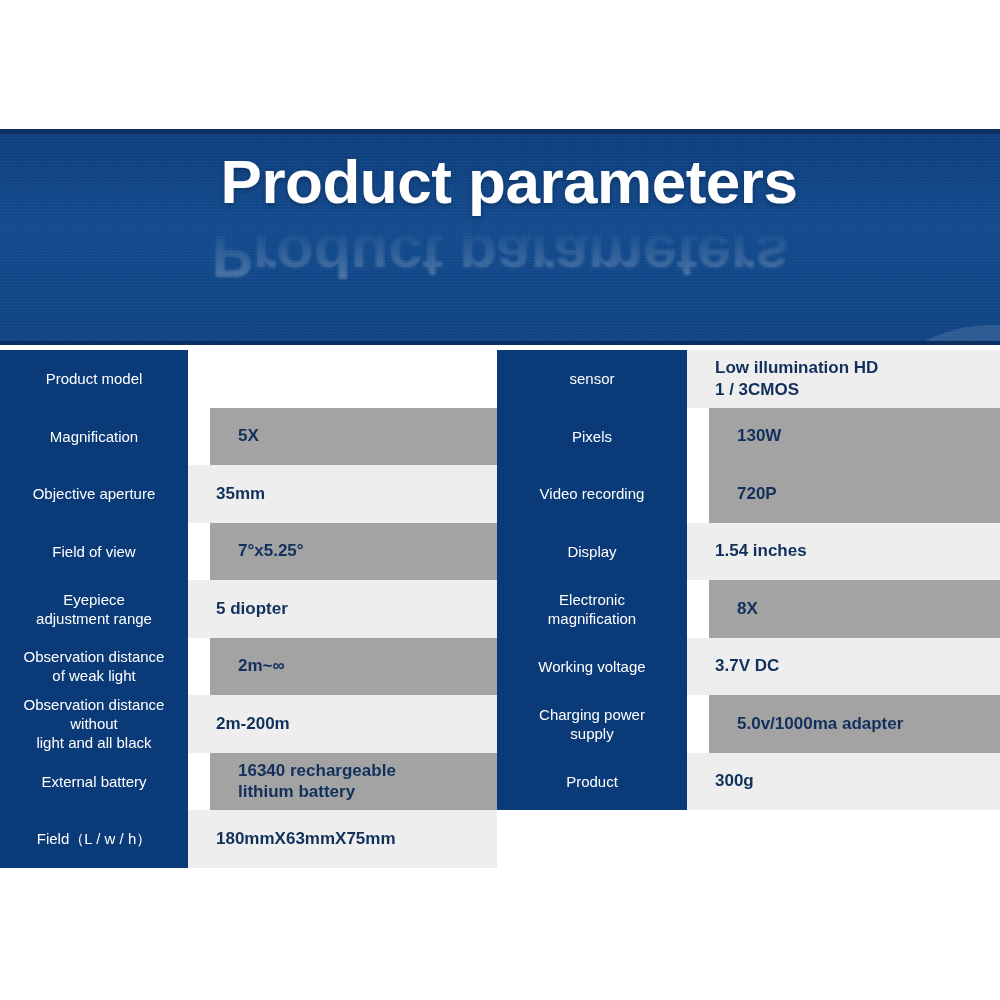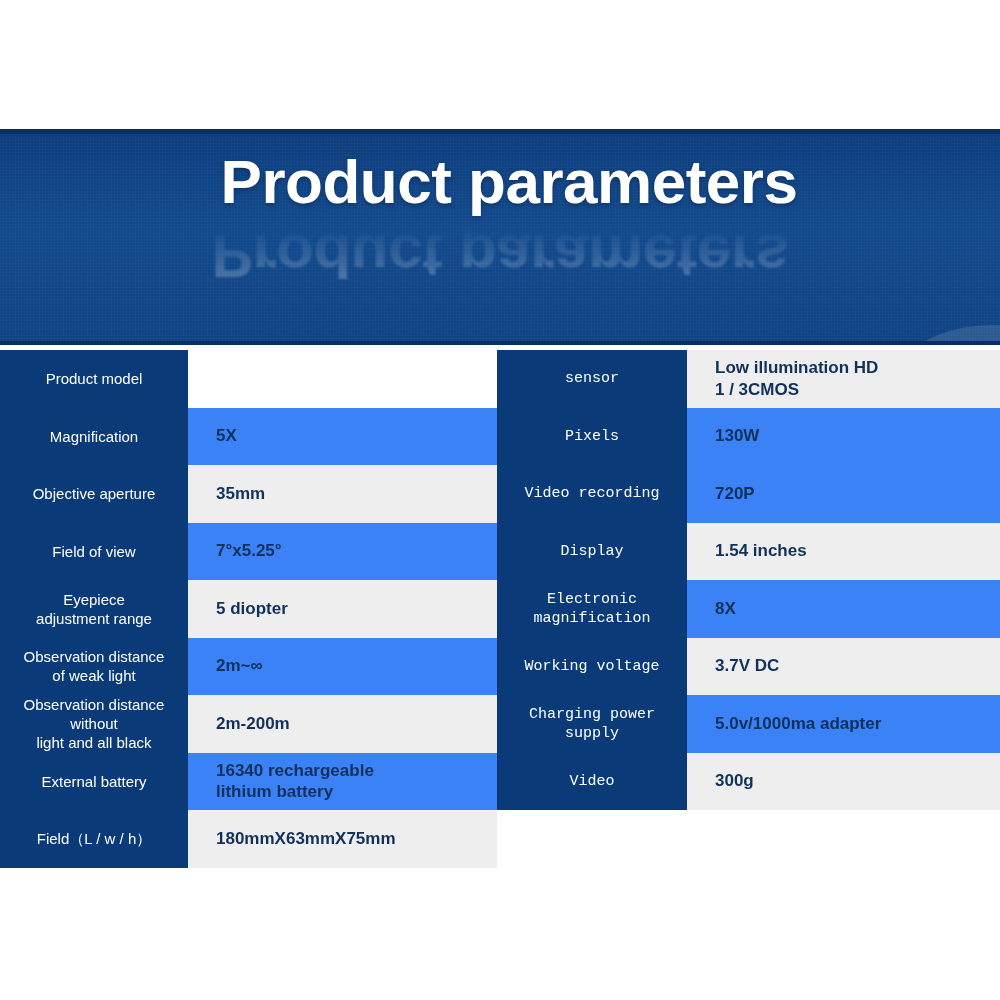--- a/index.html
+++ b/index.html
@@ -68,31 +68,31 @@
 
   .spec-label{
     display:flex; align-items:center; justify-content:center;
     text-align:center;
     background:#0a3a77;
     color:#ffffff;
     font-size:15px; line-height:1.28;
     padding:2px 8px;
   }
   .spec-table.left  .spec-label{ width:188px; }
-  .spec-table.right .spec-label{ width:190px;font-family:Liberation Mono, monospace; }
+  .spec-table.right .spec-label{ width:190px; }
 
   .spec-value{
     display:flex; align-items:center; justify-content:flex-start;
     flex:1;
     color:#12305c;
     font-size:17px; font-weight:bold; line-height:1.28;
     padding:2px 0 2px 28px;
   }
   .spec-value.odd { background:#eeeeee; }
-  .spec-value.even{ background:#3b82f6; }
+  .spec-value.even{ background:#a3a3a3;margin-left:22px; }
 </style>
 </head>
 <body>
 
 <div id="page">
 
   <div class="banner">
     <div class="grain"></div>
     <div class="edge-top"></div>
 
@@ -195,21 +195,21 @@
             <span>3.7V DC</span>
           </div>
         </div>
         <div class="spec-row">
           <div class="spec-label">Charging power<br>supply</div>
           <div class="spec-value even">
             <span>5.0v/1000ma adapter</span>
           </div>
         </div>
         <div class="spec-row">
-          <div class="spec-label">Video</div>
+          <div class="spec-label">Product</div>
           <div class="spec-value odd">
             <span>300g</span>
           </div>
         </div>
       </div>
   </div>
 
 </div>
 
 </body></html>

